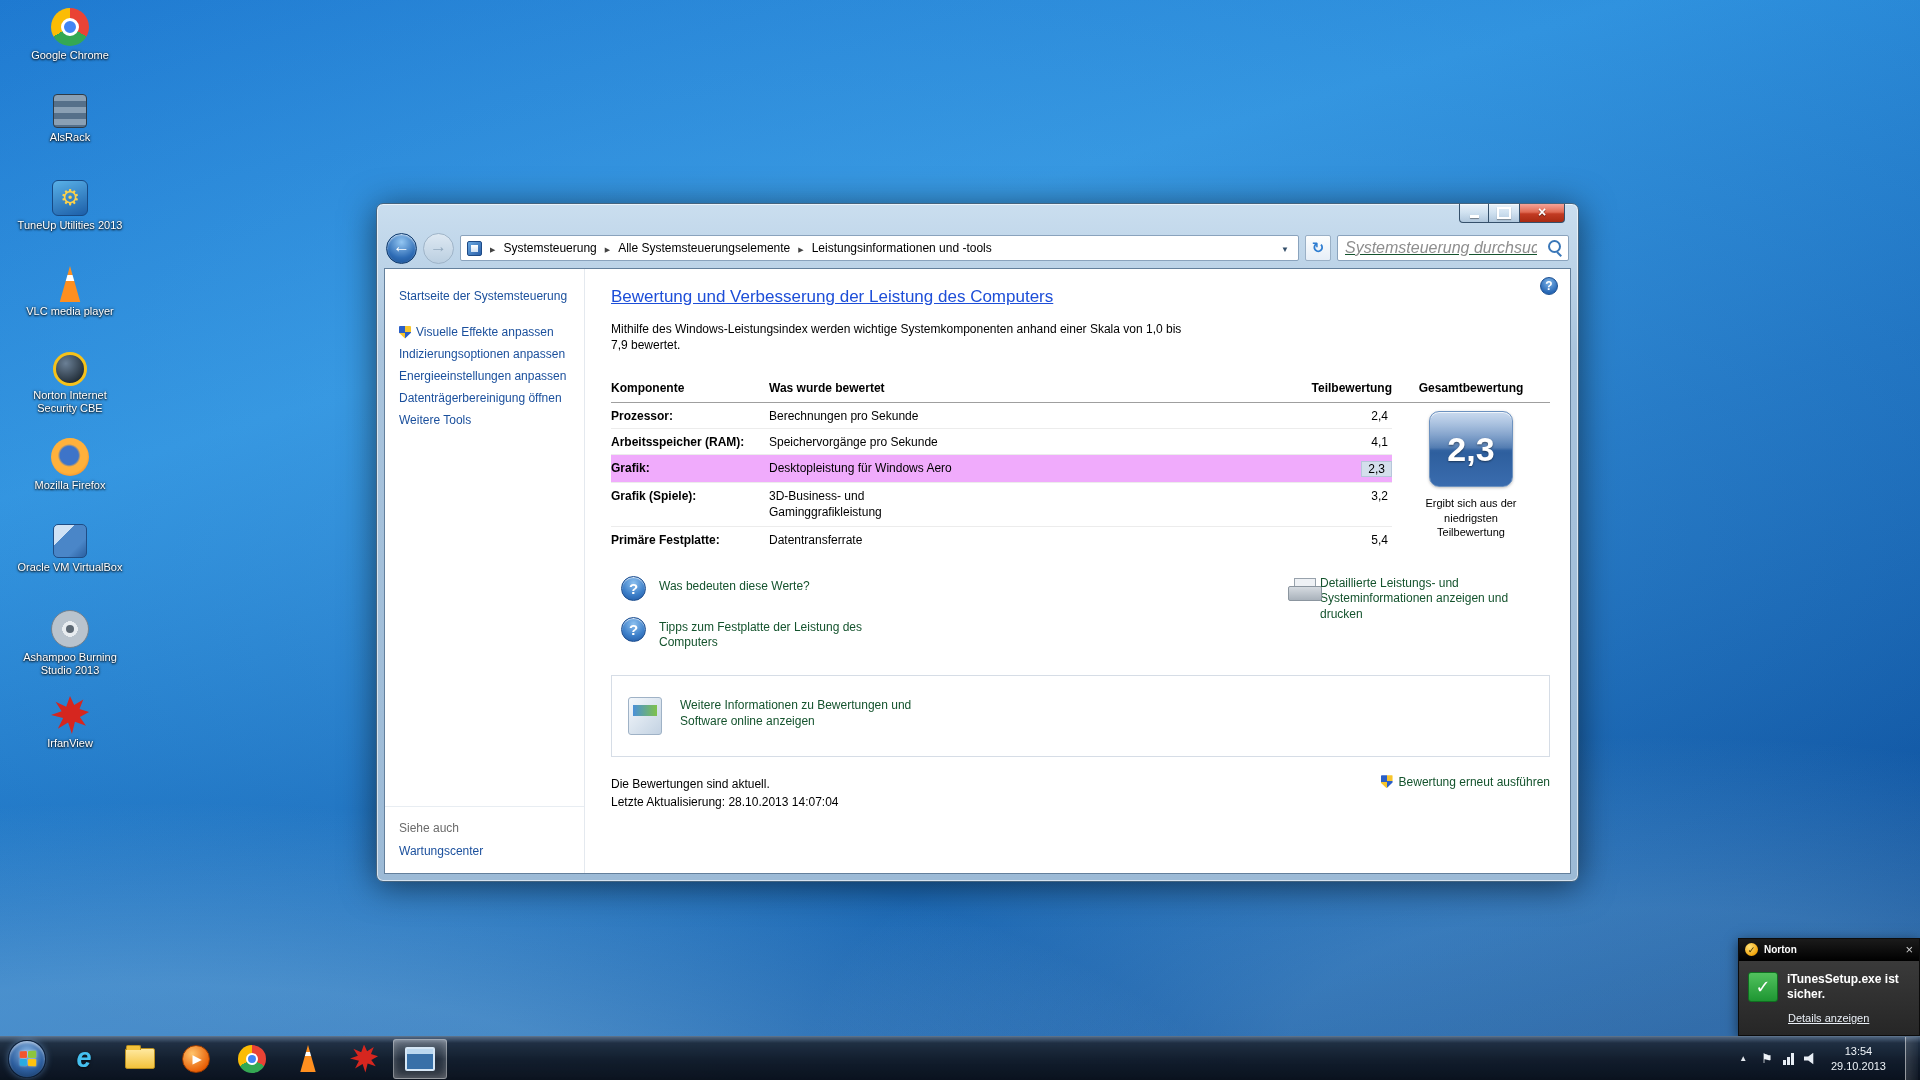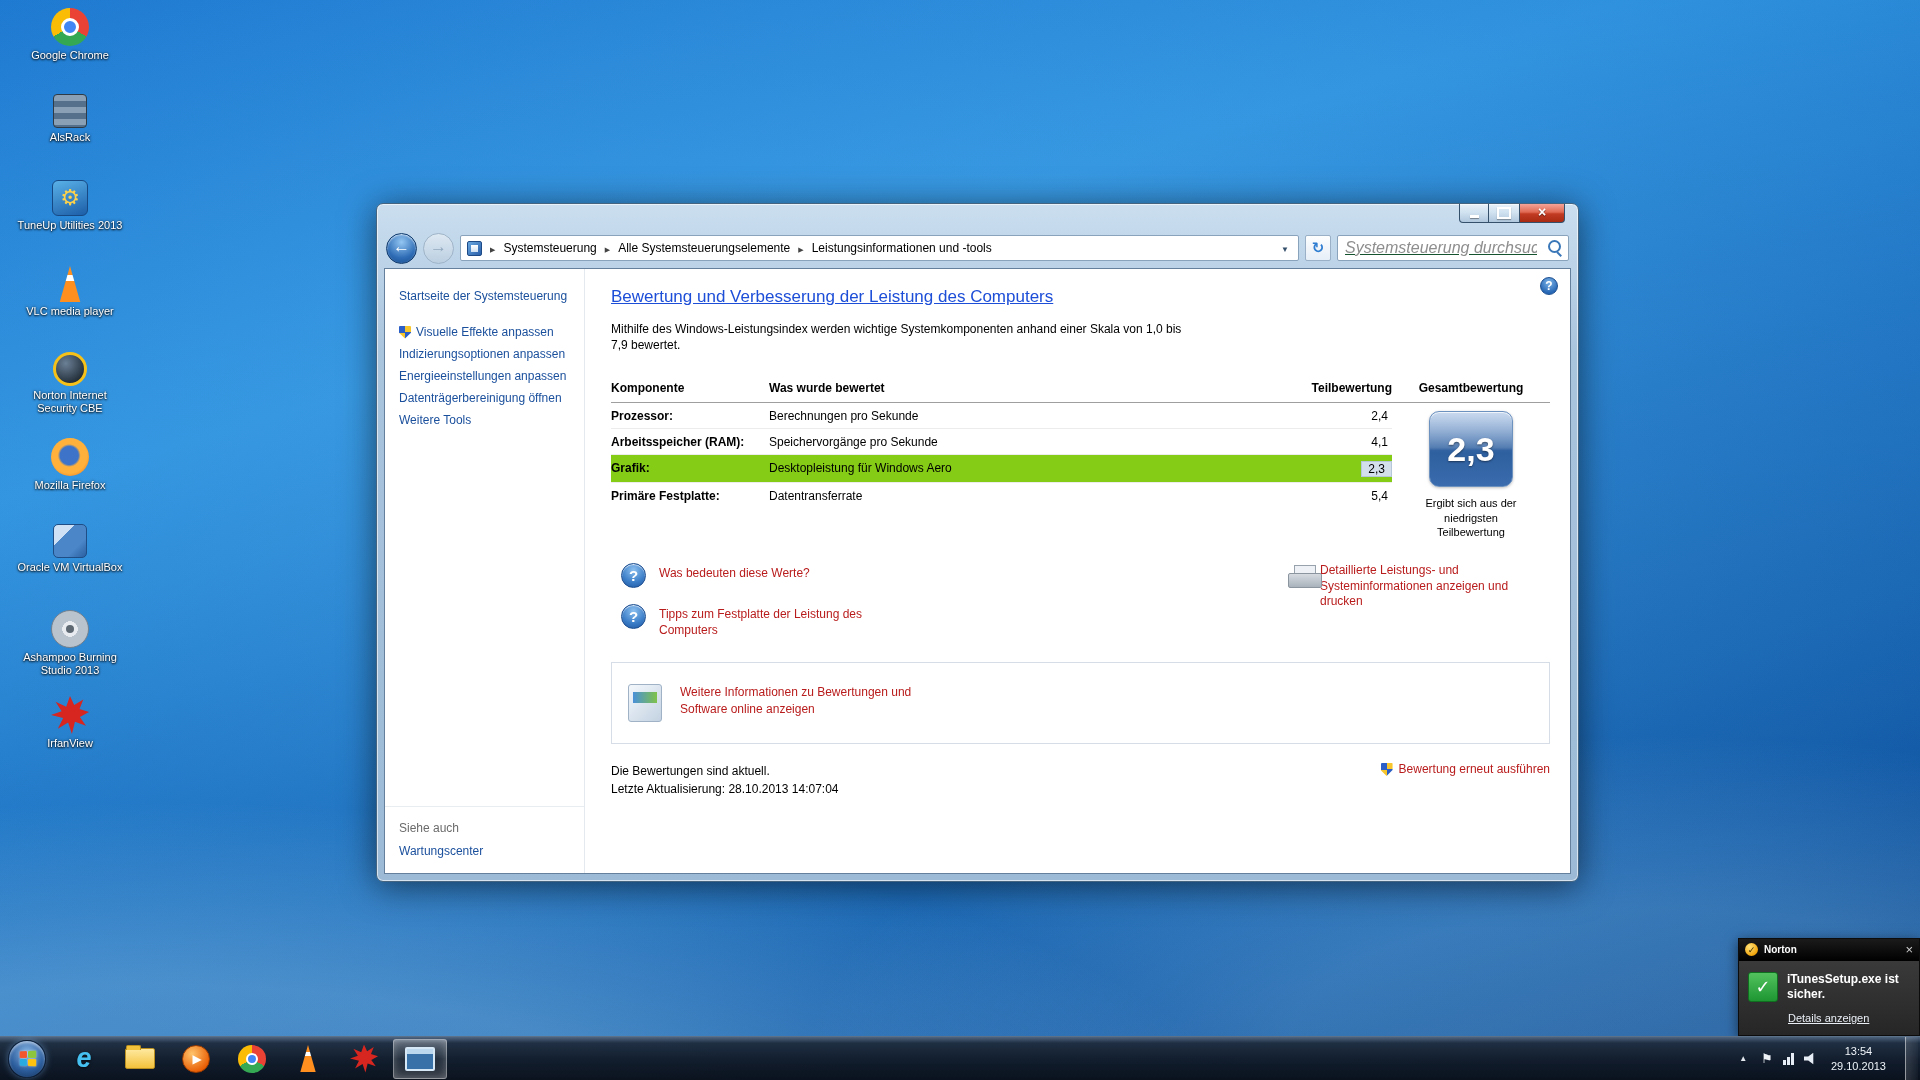--- a/index.html
+++ b/index.html
@@ -127,42 +127,42 @@
   .wei-header { display: flex; border-bottom: 1px solid #9f9f9f; padding: 4px 0 7px; font-weight: bold; }
   .col-comp { width: 158px; flex: none; }
   .col-desc { flex: 1; }
   .col-score { width: 120px; flex: none; text-align: right; }
   .col-overall { width: 158px; flex: none; text-align: center; }
   .wei-body { display: flex; }
   .wei-rows { flex: 1; display: flex; flex-direction: column; }
   .wei-row { display: flex; align-items: flex-start; padding: 6px 0 5px; border-bottom: 1px solid #ececec; }
   .wei-row:last-child { border-bottom: none; }
   .wei-row .col-comp { font-weight: bold; }
-  .wei-row.hl { background: #84cc16; }
+  .wei-row.hl { background: #f0abfc; }
   .score-val { display: inline-block; padding: 0 4px; }
   .hl .score-val { background: #d4dfec; border: 1px solid #b6c7da; padding: 0 6px; }
   .desc-narrow { display: inline-block; max-width: 140px; line-height: 1.3; }
   .wei-overall { width: 158px; flex: none; display: flex; flex-direction: column; align-items: center; padding-top: 8px; }
   .badge { width: 84px; height: 76px; border-radius: 10px;
     background: linear-gradient(180deg, rgba(255,255,255,.6), rgba(255,255,255,.14) 48%, rgba(255,255,255,0) 52%),
                 linear-gradient(180deg, #7ba3d6, #2e5f9e 55%, #3a6cae);
     border: 1px solid #6d92c0; box-shadow: inset 0 1px 0 rgba(255,255,255,.7), 0 1px 3px rgba(0,0,0,.25);
     color: #fff; font-size: 34px; font-weight: bold; display: flex; align-items: center; justify-content: center;
     text-shadow: 0 1px 2px rgba(0,0,0,.45); }
   .badge-caption { margin-top: 9px; font-size: 11px; line-height: 1.3; text-align: center; width: 118px; }
 
   .links-row { display: flex; justify-content: space-between; margin-top: 24px; padding-left: 10px; }
   .help-links { display: flex; flex-direction: column; gap: 16px; }
   .help-link { display: flex; gap: 13px; align-items: flex-start; cursor: pointer; }
   .qicon { width: 25px; height: 25px; border-radius: 50%; flex: none;
     background: radial-gradient(circle at 50% 26%, #8cc0ef 0%, #3d7fc9 58%, #1d55a0 100%);
     border: 1px solid #1a4c8f; color: #fff; display: flex; align-items: center; justify-content: center;
     font-weight: bold; font-size: 15px; box-shadow: inset 0 1px 1px rgba(255,255,255,.8); }
   .qicon::before { content: "?"; }
-  .link { color: #b91c1c; text-decoration: none; cursor: pointer; }
+  .link { color: #14532d; text-decoration: none; cursor: pointer; }
   .help-link .link { max-width: 230px; display: inline-block; line-height: 1.3; padding-top: 3px; }
   .detailed { display: flex; width: 262px; align-items: flex-start; cursor: pointer; }
   .detailed .link { max-width: 205px; line-height: 1.3; display: inline-block; }
   .printer { width: 32px; height: 27px; position: relative; flex: none; margin-top: 2px; }
   .printer::before { content: ""; position: absolute; left: 6px; top: 0; width: 20px; height: 9px;
     background: #eef1f5; border: 1px solid #98a2ac; }
   .printer::after { content: ""; position: absolute; left: 0; top: 8px; width: 32px; height: 13px;
     background: linear-gradient(#d6dbe1, #a9b2bb); border: 1px solid #8b959f; border-radius: 2px; }
 
   .online-box { border: 1px solid #d6dde6; margin-top: 24px; padding: 21px 16px; display: flex; align-items: flex-start; gap: 18px; }
@@ -371,20 +371,25 @@
                 <div class="col-comp">Arbeitsspeicher (RAM):</div>
                 <div class="col-desc">Speichervorgänge pro Sekunde</div>
                 <div class="col-score"><span class="score-val">4,1</span></div>
               </div>
               <div class="wei-row hl">
                 <div class="col-comp">Grafik:</div>
                 <div class="col-desc">Desktopleistung für Windows Aero</div>
                 <div class="col-score"><span class="score-val">2,3</span></div>
               </div>
               <div class="wei-row">
+                <div class="col-comp">Grafik (Spiele):</div>
+                <div class="col-desc"><span class="desc-narrow">3D-Business- und Gaminggrafikleistung</span></div>
+                <div class="col-score"><span class="score-val">3,2</span></div>
+              </div>
+              <div class="wei-row">
                 <div class="col-comp">Primäre Festplatte:</div>
                 <div class="col-desc">Datentransferrate</div>
                 <div class="col-score"><span class="score-val">5,4</span></div>
               </div>
             </div>
             <div class="wei-overall">
               <div class="badge">2,3</div>
               <div class="badge-caption">Ergibt sich aus der niedrigsten Teilbewertung</div>
             </div>
           </div>

